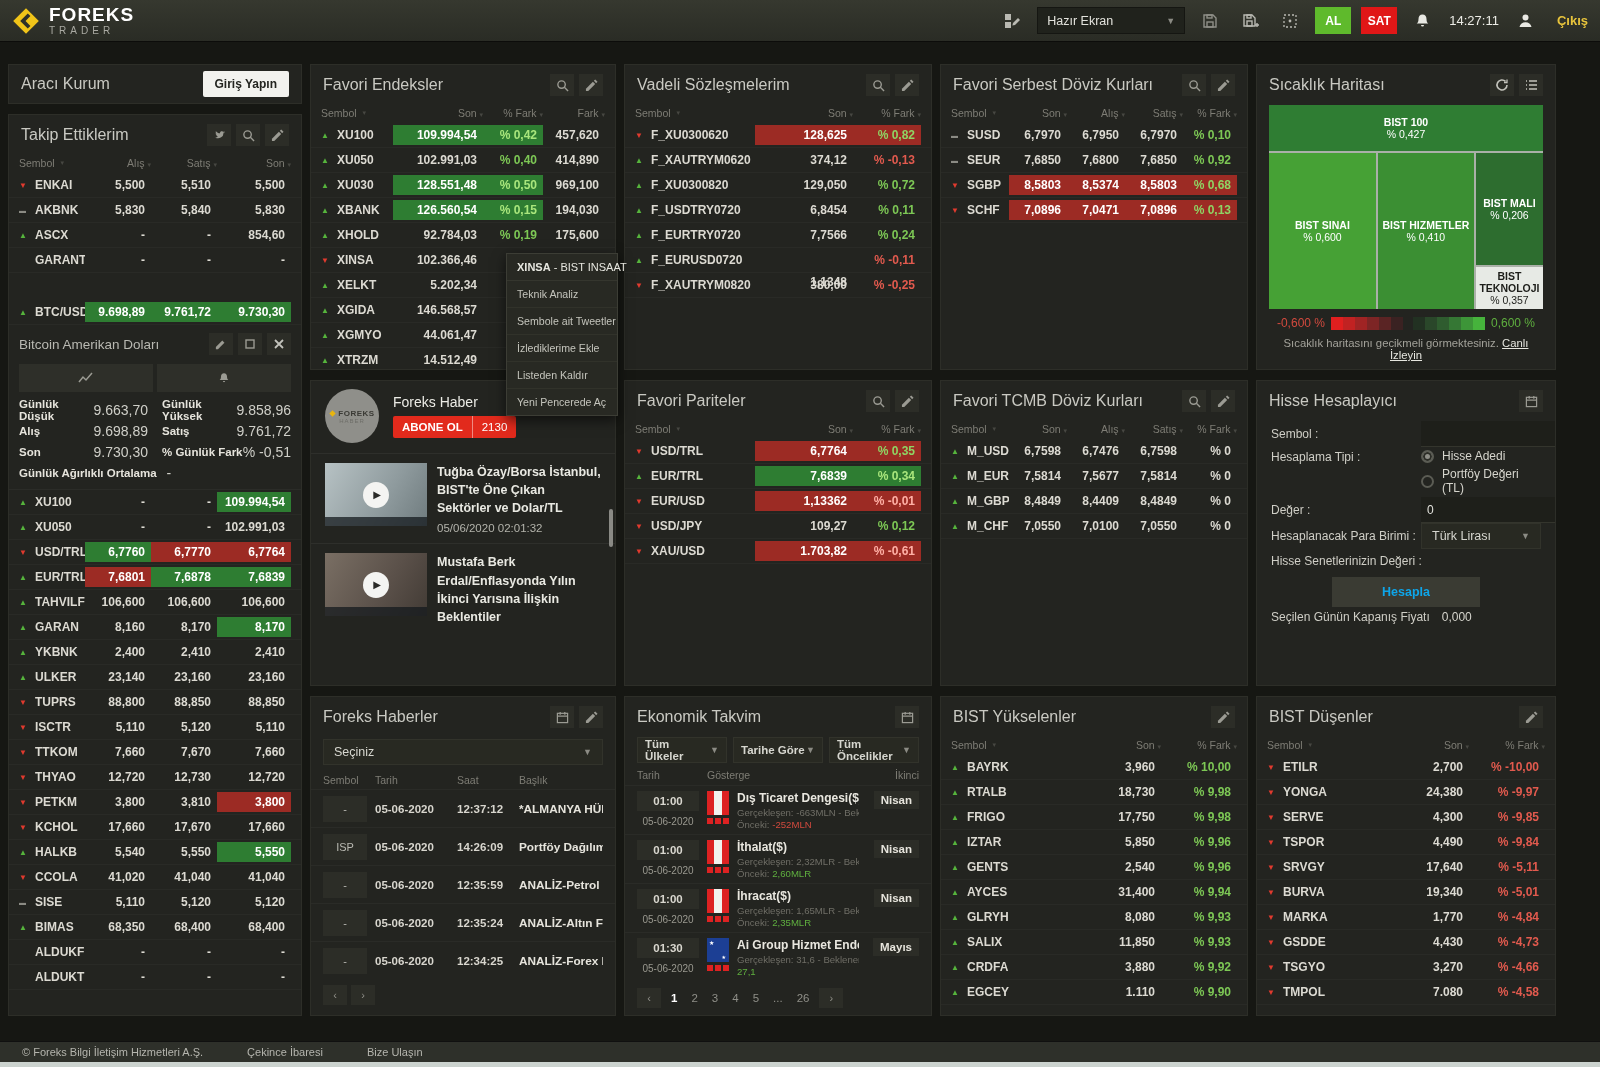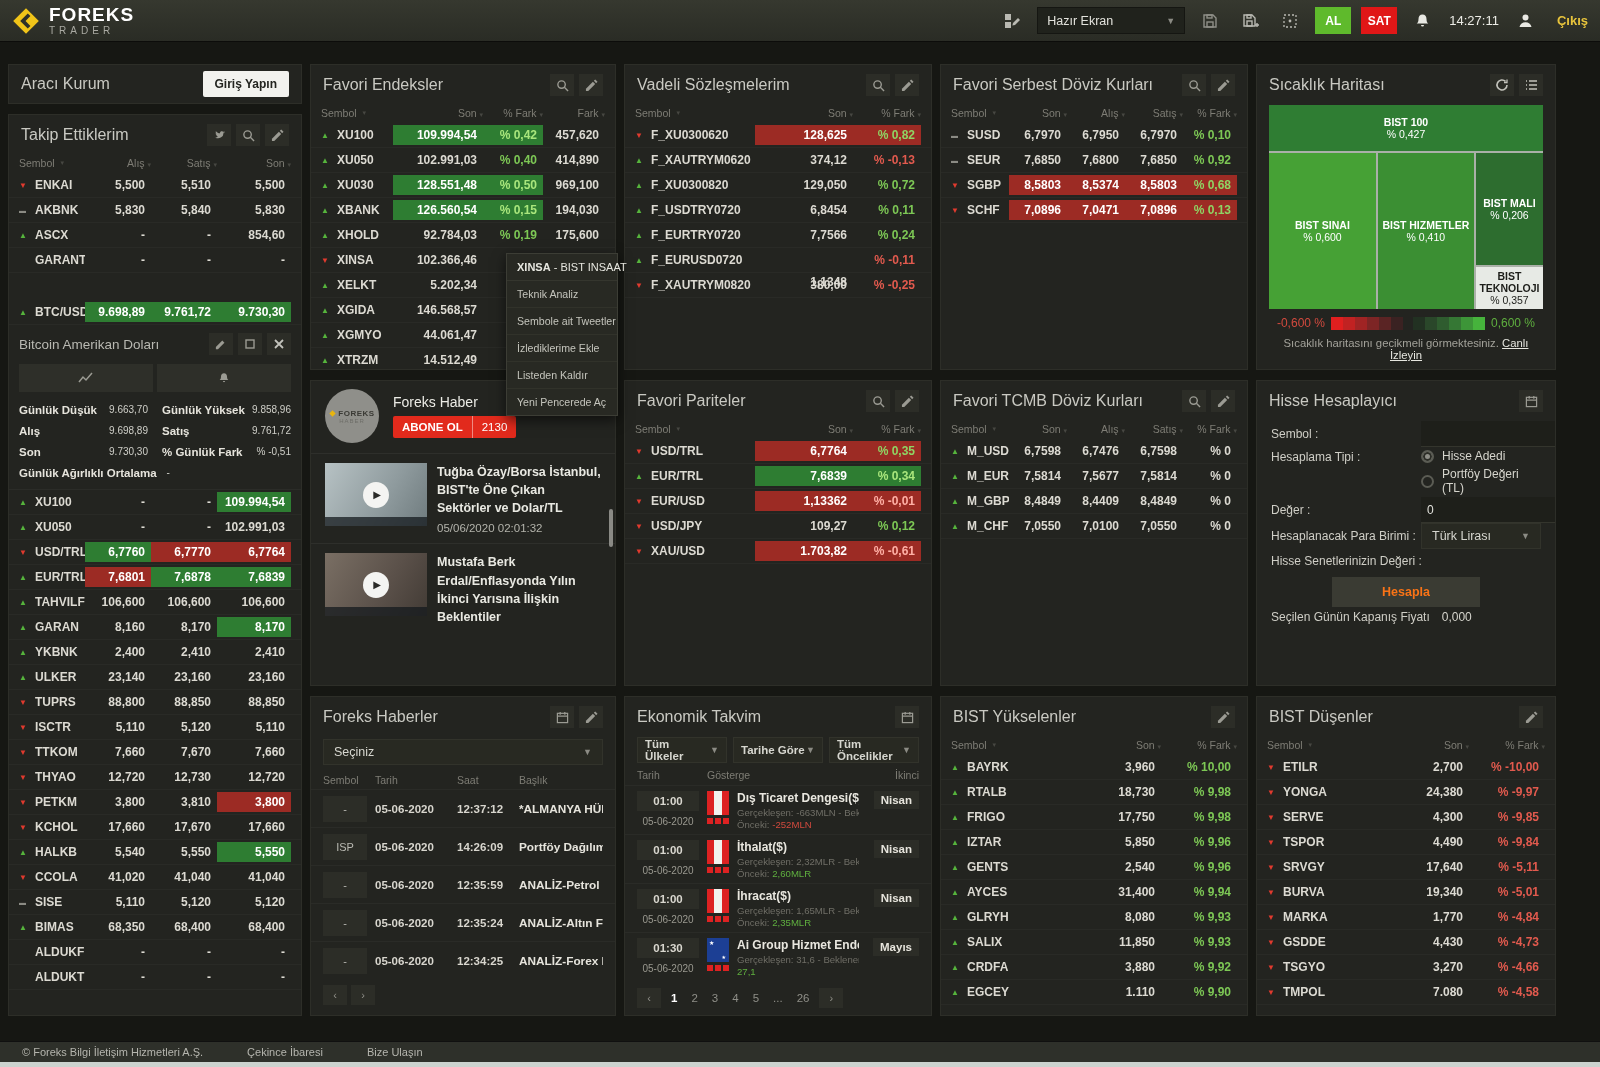--- a/index.html
+++ b/index.html
@@ -59,21 +59,21 @@
   
   .btc{padding:2px 10px 6px;border-bottom:1px solid rgba(255,255,255,.04)}
   .btc-head{display:flex;align-items:center;padding:6px 0}
   .btc-title{font-size:13.5px;color:#b9b9b2}
   .btc-icons{margin-left:auto;display:flex;gap:5px}
   .btc-tabs{display:flex;gap:4px;margin:3px 0 7px}
   .btc-tab{flex:1;height:28px;background:#2e2f29;display:flex;align-items:center;justify-content:center;cursor:pointer}
   .btc-stats{display:grid;grid-template-columns:1fr 1fr;column-gap:14px}
   .btc-cell{display:flex;justify-content:space-between;align-items:center;height:21px}
   .btc-l{font-weight:700;color:#e6e4dc;font-size:11.5px}
-  .btc-v{color:#cfcfc8;font-size:10px}
+  .btc-v{color:#cfcfc8;font-size:14px}
   .btc-full{display:flex;gap:10px;height:21px;align-items:center}
 
   
   .ctxmenu{position:absolute;left:196px;top:189px;width:112px;background:#26272F;background:#27281f;background:#282923;border:1px solid #3c3d35;box-shadow:0 4px 12px rgba(0,0,0,.6);z-index:40}
   .ctx-title{padding:7px 10px;font-size:11px;color:#e6e6df;border-bottom:1px solid #35362e;white-space:nowrap}
   .ctx-title b{font-weight:700}
   .ctx-item{padding:7px 10px;font-size:10.6px;color:#c4c4bc;border-bottom:1px solid #31322a;cursor:pointer;white-space:nowrap}
   .ctx-item:last-child{border-bottom:none}
 
   
@@ -161,21 +161,21 @@
   
   .calc{padding:2px 14px;display:flex;flex-direction:column;gap:0}
   .crow{display:flex;align-items:center;min-height:24px}
   .clabel{flex:0 0 150px;font-size:12px;color:#cfcec6}
   .cfield{flex:1;display:flex;align-items:center}
   .cinput{flex:1;height:26px;background:#1e1f1a;border:none;border-bottom:1px solid #34352d;color:#e2e2dc;font-size:12px;padding:0 6px;outline:none}
   .cin-wrap{flex:1;display:flex;align-items:center;background:#1e1f1a;border-bottom:1px solid #34352d;height:26px}
   .radio{width:13px;height:13px;border-radius:50%;border:2px solid #5b5c54;margin-right:8px;flex:0 0 auto;position:relative}
   .radio.on{background:#8f8f88;box-shadow:inset 0 0 0 2px #2c2d27}
   .ropt{display:flex;align-items:center;margin:2px 0;cursor:pointer;font-size:12px;color:#d6d5cd}
-  .btn-calc{align-self:center;width:55%;height:30px;background:#3a3b33;color:#f97316;font-weight:700;font-size:12.5px;display:flex;align-items:center;justify-content:center;margin-top:4px;cursor:pointer}
+  .btn-calc{align-self:center;width:55%;height:30px;background:#3a3b33;color:#0ea5e9;font-weight:700;font-size:12.5px;display:flex;align-items:center;justify-content:center;margin-top:4px;cursor:pointer}
   .cval{font-size:12px;color:#d6d5cd}
 
   
   .footer{height:21px;background:#2e302a;border-top:1px solid #101010;display:flex;align-items:center;gap:44px;padding:0 22px;font-size:11px;color:#b5b5ae}
   .footer span{cursor:pointer}
   .bstrip{height:5px;background:#ccd3cf}
 </style>
 </head>
 <body>
 

